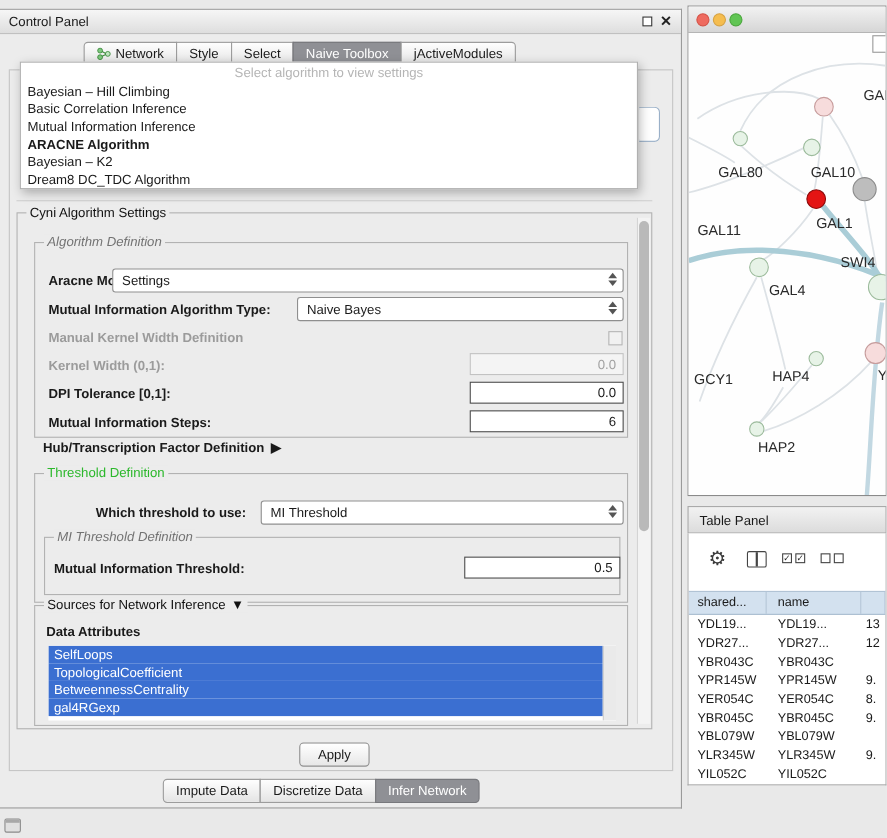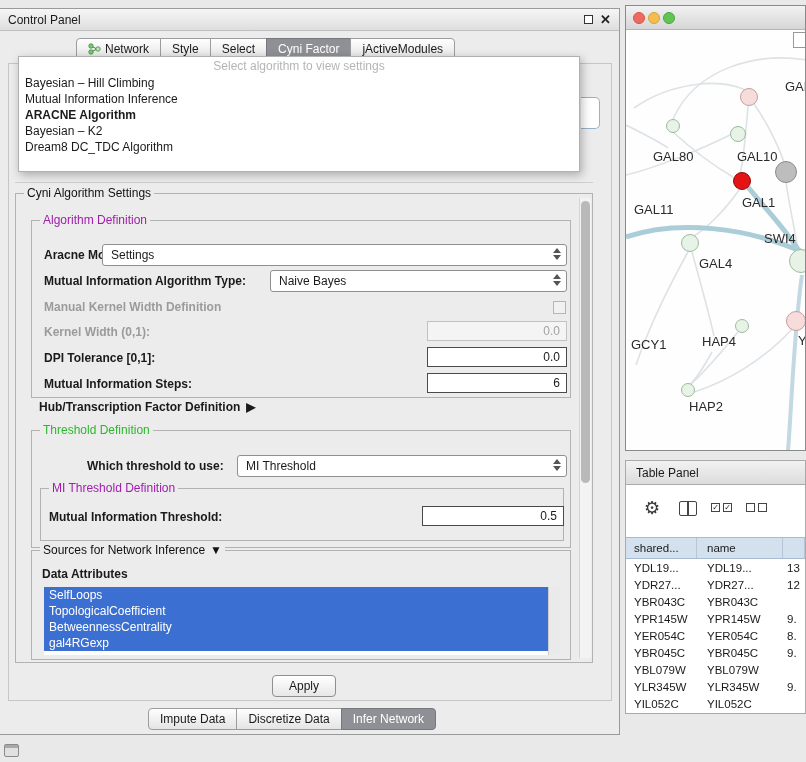--- a/index.html
+++ b/index.html
@@ -25,21 +25,21 @@
 
   
   .popup { position:absolute; left:18px; top:47px; width:562px; height:116px; background:#fff; border:1px solid #b0b0b0; box-shadow:2px 3px 9px rgba(0,0,0,.28); z-index:50; }
   .popup .ph { height:18px; line-height:18px; text-align:center; color:#b5b5b5; }
   .popup .pi { height:16px; line-height:16px; padding-left:6px; }
   .popup .pi.sel-item { font-weight:bold; }
 
   
   .group { position:absolute; border:1px solid #b2b2b2; }
   .gtitle { position:absolute; top:-8px; left:8px; background:#ececec; padding:0 3px; white-space:nowrap; }
-  .t-blue { color:#a21caf; } .t-green { color:#2cb82c; } .t-black { color:#111; }
+  .t-blue { color:#737373;font-style:italic; } .t-green { color:#2cb82c; } .t-black { color:#111; }
 
   .lbl { position:absolute; font-weight:bold; white-space:nowrap; }
   .lbl.dis { color:#9b9b9b; }
 
   .combo { position:absolute; height:22px; background:#fff; border:1px solid #8f8f8f; border-radius:3px; display:flex; align-items:center; padding:0 20px 0 8px; }
   .steppers { position:absolute; right:5px; top:3px; display:flex; flex-direction:column; gap:2px; }
   .tri-up { width:0; height:0; border-left:4px solid transparent; border-right:4px solid transparent; border-bottom:5px solid #555; }
   .tri-down { width:0; height:0; border-left:4px solid transparent; border-right:4px solid transparent; border-top:5px solid #555; }
 
   .field { position:absolute; height:20px; line-height:18px; background:#fff; border:1px solid #4a4a4a; text-align:right; padding:0 6px; }
@@ -116,34 +116,35 @@
         </svg>
         <span>Network</span>
       </div>
       <div class="tab">
           <span>Style</span>
         </div>
       <div class="tab">
           <span>Select</span>
         </div>
       <div class="tab sel">
-          <span>Cyni Factor</span>
+          <span>Naive Toolbox</span>
         </div>
       <div class="tab">
           <span>jActiveModules</span>
         </div>
     </div>
 
     <div class="content-panel"></div>
     <div class="combo-frag"></div>
     <div class="hline"></div>
 
     <div class="popup">
       <div class="ph">Select algorithm to view settings</div>
       <div class="pi">Bayesian – Hill Climbing</div>
+      <div class="pi">Basic Correlation Inference</div>
       <div class="pi">Mutual Information Inference</div>
       <div class="pi sel-item">ARACNE Algorithm</div>
       <div class="pi">Bayesian – K2</div>
       <div class="pi">Dream8 DC_TDC Algorithm</div>
     </div>
 
     <div class="group" style="left:15px; top:184px; width:578px; height:470px;">
       <span class="gtitle t-black">Cyni Algorithm Settings</span>
 
       <div class="vscroll">

